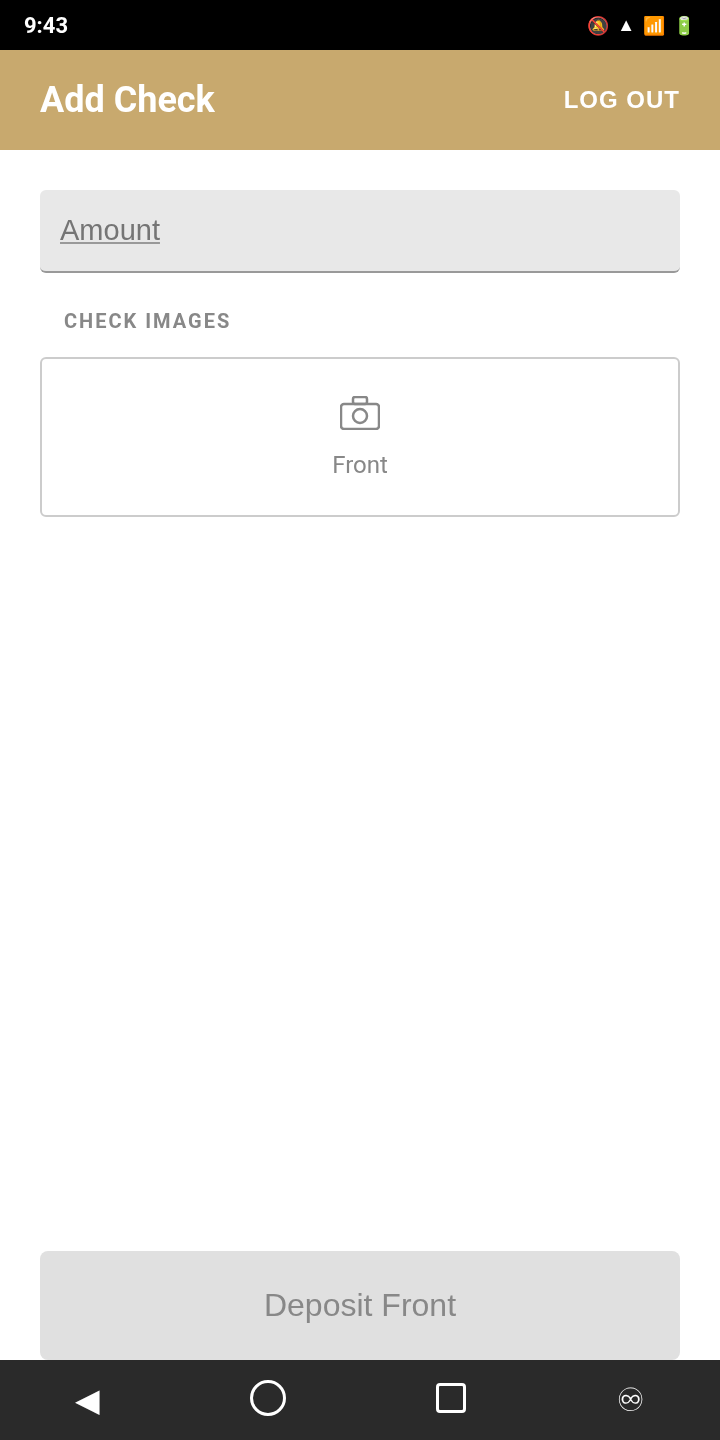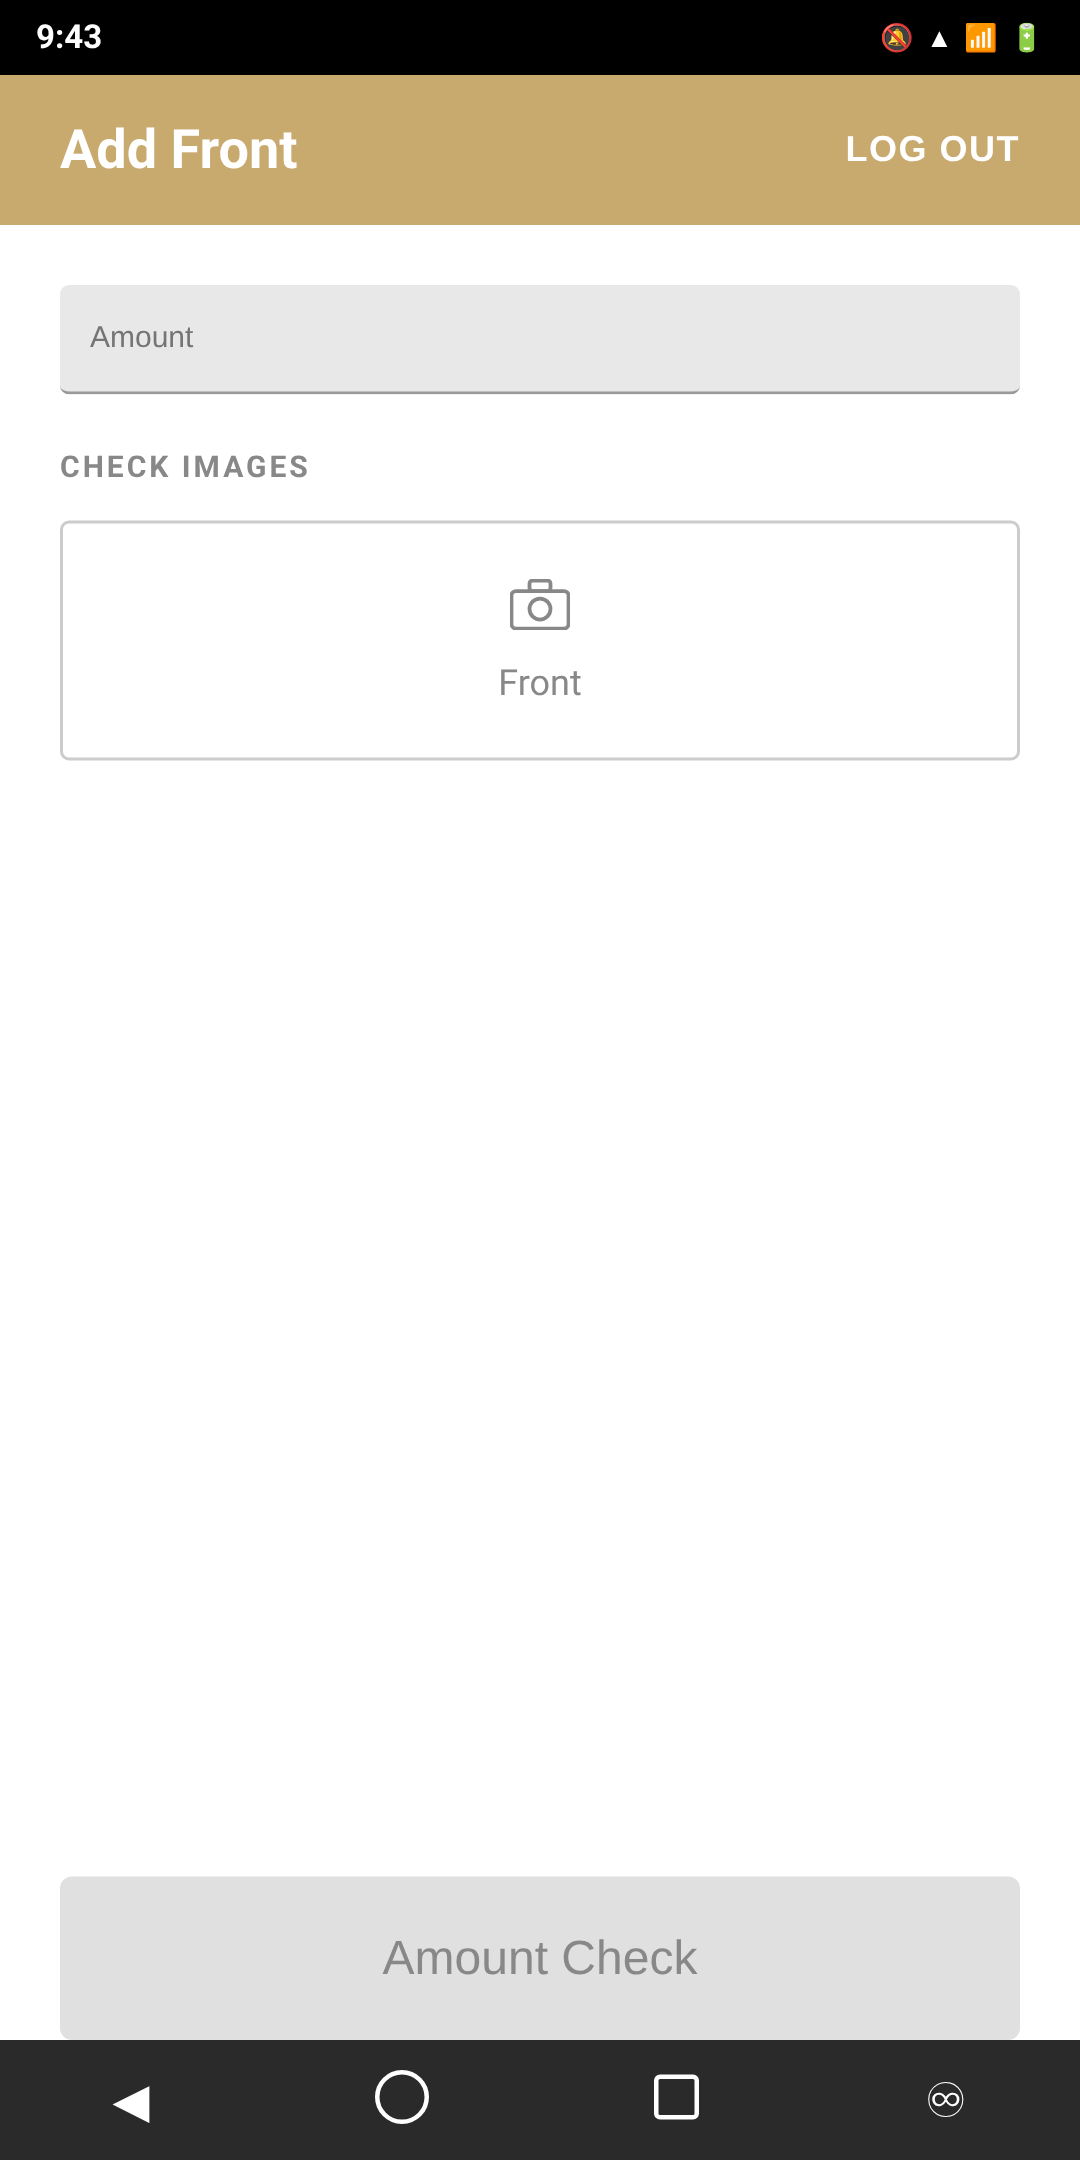--- a/index.html
+++ b/index.html
@@ -78,32 +78,34 @@
       border-radius: 6px;
       padding: 24px 20px;
       margin-bottom: 36px;
       border-bottom: 2px solid #999;
     }
     .amount-input {
       width: 100%;
       background: transparent;
       border: none;
       outline: none;
-      font-size: 20px;
+      font-size: 29px;
       color: #999999;
+      text-decoration: underline;
     }
 
     
     .section-label {
       font-size: 20px;
       font-weight: 700;
       color: #888888;
       letter-spacing: 2px;
       text-transform: uppercase;
       margin-bottom: 24px;
+      margin-left: 24px;
     }
 
     .check-images-row {
       display: flex;
       gap: 28px;
       width: 100%;
       border-radius: 30px;
     }
 
     .check-image-box {
@@ -189,21 +191,21 @@
 
     <span class="status-icon">▲</span>
 
     <span class="status-icon">📶</span>
 
     <span class="status-icon">🔋</span>
   </div>
 </div>
 
 <div class="header">
-  <span class="header-title">Add Front</span>
+  <span class="header-title">Add Check</span>
   <button class="logout-button">LOG OUT</button>
 </div>
 
 <div class="main-content">
 
   <div class="amount-input-container">
     <input class="amount-input" type="text" placeholder="Amount" style="">
   </div>
 
   <div>
@@ -221,21 +223,21 @@
         <span class="image-box-label">Front</span>
       </div>
 
 
     </div>
   </div>
 
 </div>
 
 <div class="bottom-area">
-  <button class="deposit-button">Amount Check</button>
+  <button class="deposit-button">Deposit Front</button>
 </div>
 
 <div class="nav-bar">
   <span style="color:#fff; font-size:32px;">◀</span>
   <span>
     <div class="nav-icon-circle"></div>
   </span>
   <span>
     <div class="nav-icon-square"></div>
   </span>

